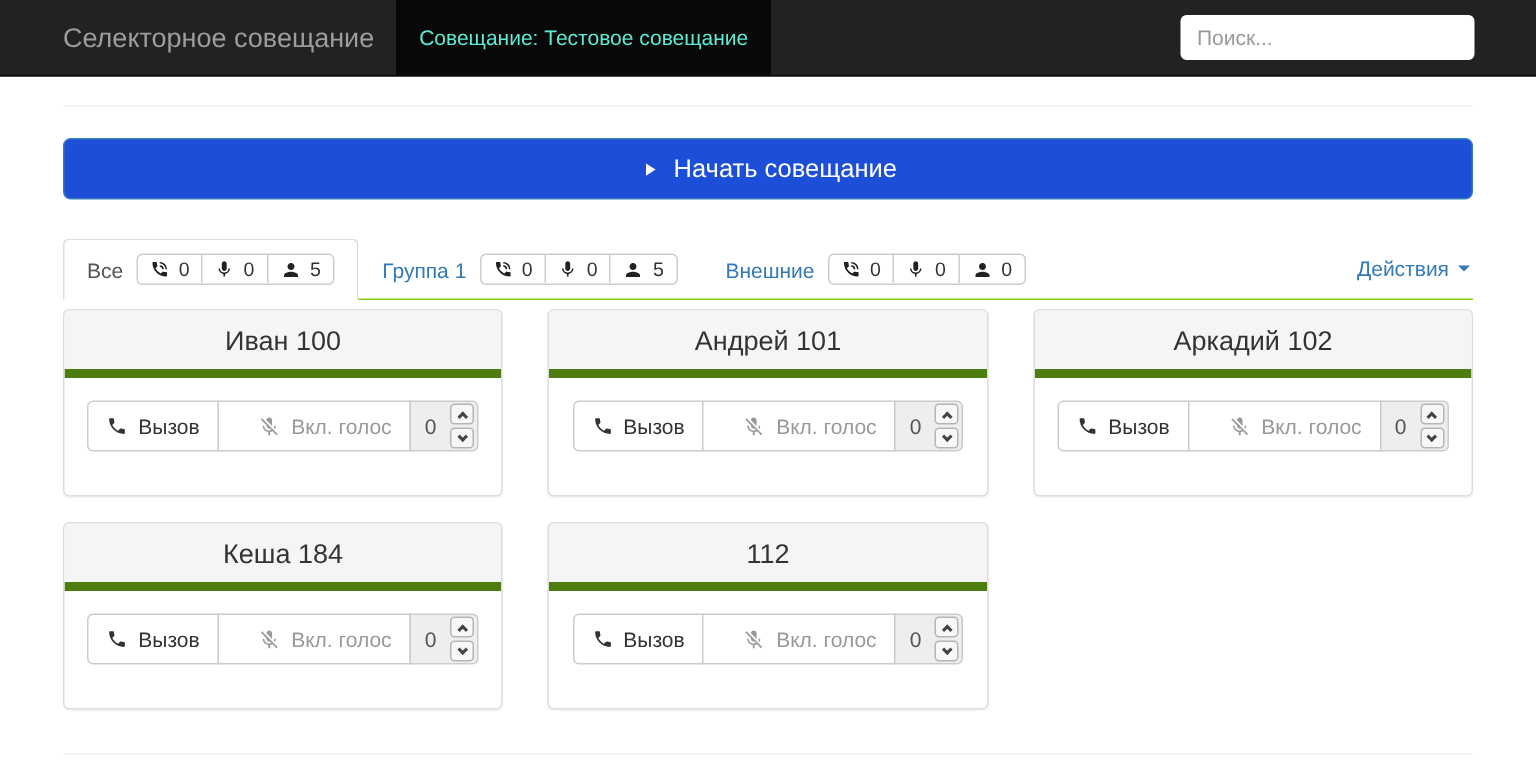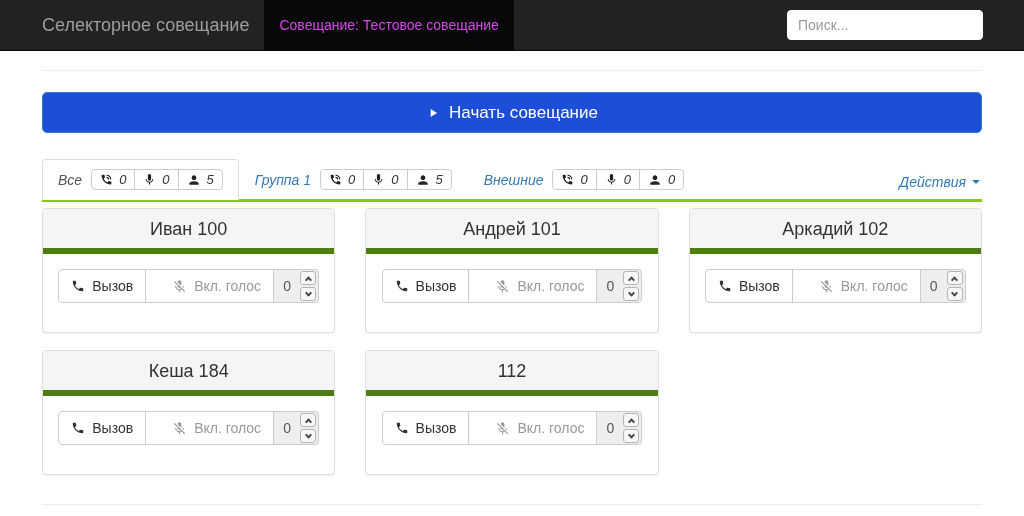--- a/index.html
+++ b/index.html
@@ -30,21 +30,21 @@
     display: flex; align-items: center;
     padding: 0 15px;
     font-size: 18px;
     color: #9d9d9d;
     white-space: nowrap;
   }
   .nav-item-active {
     display: flex; align-items: center;
     padding: 0 15px;
     background: #080808;
-    color: #d946ef;
+    color: #5eead4;
     font-size: 14px;
     cursor: pointer;
     white-space: nowrap;
   }
   .nav-search {
     margin-left: auto;
     display: flex; align-items: center;
     padding-right: 14px;
   }
   .nav-search input {
@@ -89,24 +89,23 @@
     color: #fff;
     font-size: 17px;
     font-family: inherit;
     display: flex; align-items: center; justify-content: center; gap: 9px;
     cursor: pointer;
   }
   .start-btn svg { display:block; }
 
   
   .nav-tabs {
-    display: flex; align-items: flex-end;
-    border-bottom: 3px solid #84cc16;
+    display: flex; align-items: center;
+    border-bottom: 1px solid #84cc16;
     margin-top: 26px;
-    font-style: italic;
   }
   .tab {
     display: flex; align-items: center; gap: 9px;
     padding: 9px 15px;
     margin-bottom: -1px;
     font-size: 14px;
     cursor: pointer;
     border: 1px solid transparent;
   }
   .tab.active {

